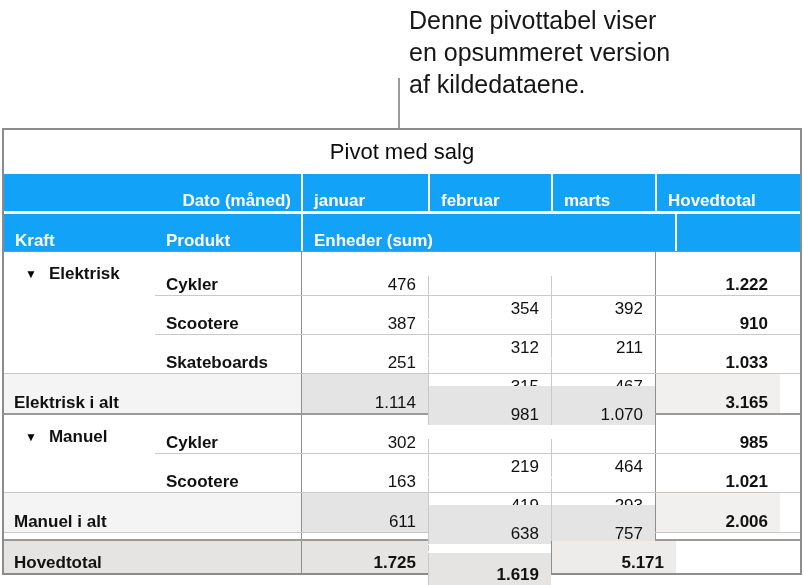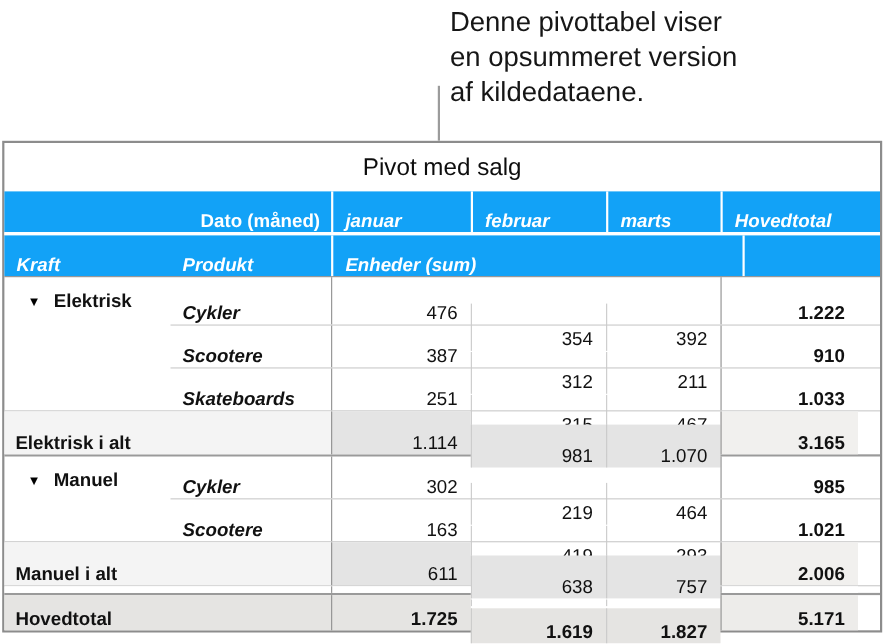--- a/index.html
+++ b/index.html
@@ -31,21 +31,21 @@
   }
   
   .pivot{
     position:absolute;left:2px;top:128px;width:800px;
     border:2px solid var(--outer);background:#fff;
   }
   .row{display:flex;align-items:center;}
   .cell{height:100%;display:flex;align-items:flex-end;overflow:hidden;}
   .c1{width:151px;}.c2{width:146px;}.c3{width:127px;}.c4{width:123px;}.c5{width:104px;}.c6{width:125px;}
   .c12{width:297px;}.c345{width:374px;}
-  .pad-l{padding-left:11px;font-style:italic;}
+  .pad-l{padding-left:11px;}
   .num{justify-content:flex-end;padding-right:12px;}
   
   .title-row{height:44px;justify-content:center;font-size:22px;color:#0d0d0d;}
   
   .hdr{background:var(--blue);color:#ffffff;font-weight:bold;font-size:17px;}
   .hdr1{height:37px;}
   .hdr-gap{height:3px;background:#ffffff;}
   .hdr2{height:37px;}
   .wdiv{border-left:2px solid #ffffff;}
   .hdr .right{justify-content:flex-end;padding-right:10px;}
@@ -277,21 +277,18 @@
   <div class="row grand">
     <div class="cell c12 g-label">
         <span>Hovedtotal</span>
       </div>
     <div class="cell c3 num gval v3">
         <span>1.725</span>
       </div>
     <div class="cell c4 num gval v4">
         <span>1.619</span>
       </div>
-    <div class="cell c5 num gval v5">
-        <span>1.827</span>
-      </div>
     <div class="cell c6 num gtotal v6">
         <span>5.171</span>
       </div>
   </div>
 
 </div>
 
 </body></html>

